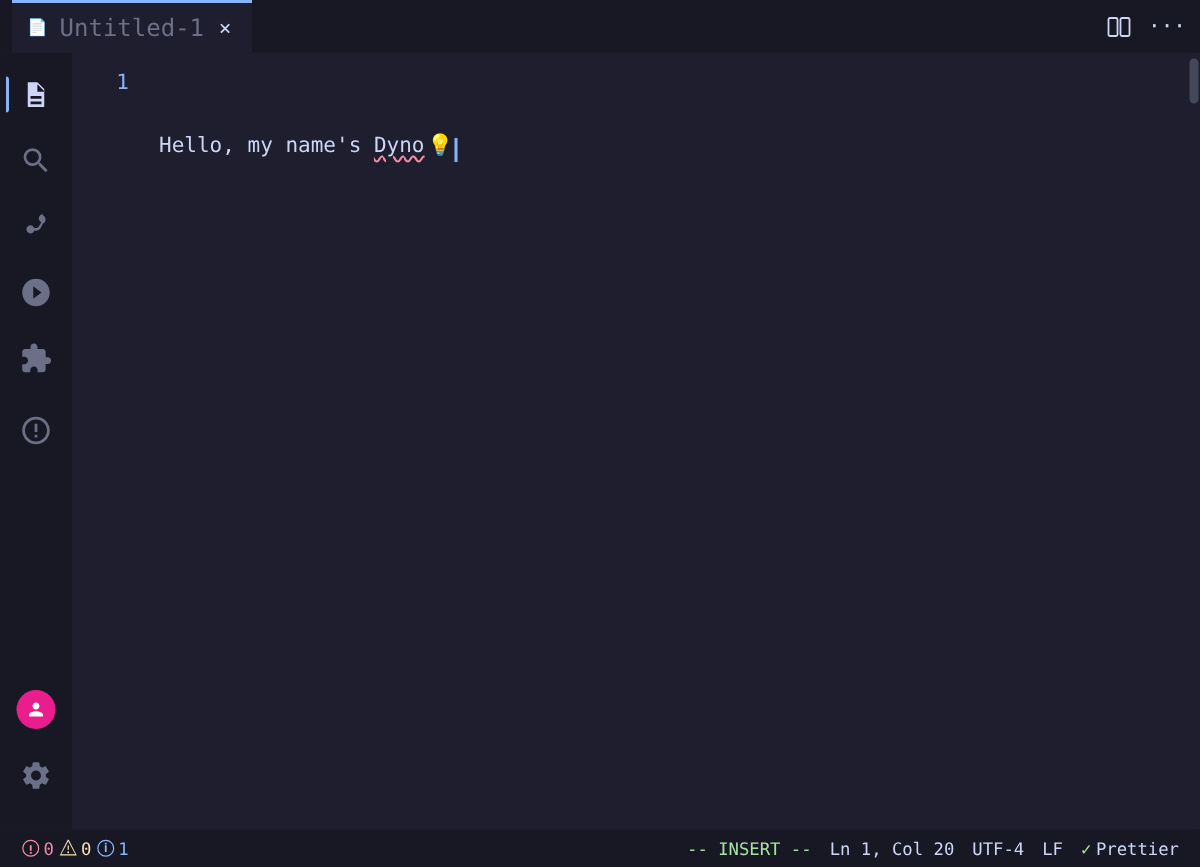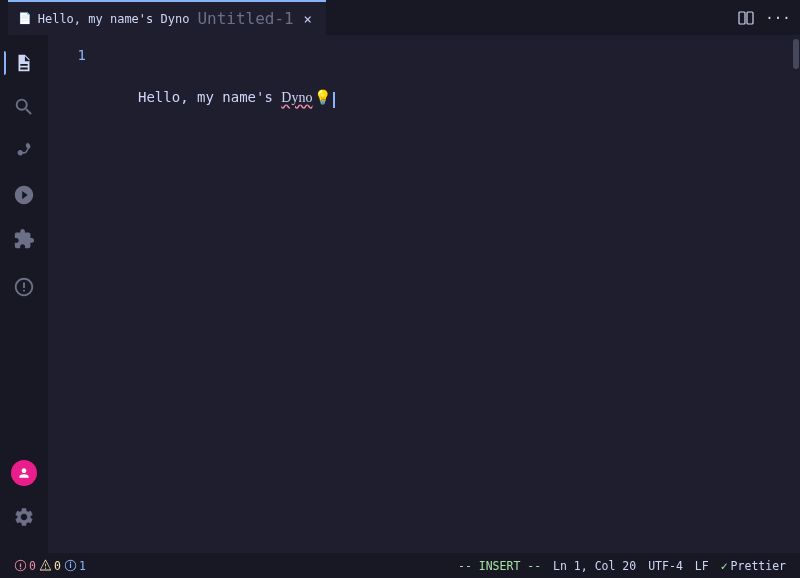--- a/index.html
+++ b/index.html
@@ -167,38 +167,36 @@
       color: #cdd6f4;
       font-size: 14px;
       line-height: 21px;
       position: relative;
       white-space: pre;
     }
     .code-line {
       display: flex;
       align-items: flex-end;
       position: relative;
-      margin-left: 32px;
     }
     .cursor {
       display: inline-block;
       width: 2px;
       height: 16px;
       background: #89b4fa;
       vertical-align: middle;
       animation: blink 1s step-end infinite;
       margin-left: 1px;
     }
     @keyframes blink {
       50% { opacity: 0; }
     }
     .squiggly {
       text-decoration: underline wavy #f38ba8;
       text-underline-offset: 2px;
-      font-family: Liberation Serif, serif;
     }
     .lightbulb {
       font-size: 14px;
       margin-left: 2px;
     }
     
     .editor-scrollbar {
       width: 10px;
       background: #1e1e2e;
       position: relative;
@@ -265,21 +263,20 @@
     .check-icon {
       color: #a6e3a1;
     }
   </style>
 </head>
 <body>
 
 <div class="title-bar">
   <div class="tab-item active">
     <span class="tab-icon">📄</span>
-    <span>Hello, my name's Dyno</span>
     <span style="color:#6c7086; font-size:16px; margin-left:2px;">Untitled-1</span>
     <span class="tab-close">×</span>
   </div>
   <div class="title-bar-actions">
     <div class="title-bar-btn">
       <svg width="16" height="16" viewBox="0 0 16 16" fill="none">
         <rect x="1" y="2" width="6" height="12" rx="1" stroke="#cdd6f4" stroke-width="1.2" fill="none"></rect>
         <rect x="9" y="2" width="6" height="12" rx="1" stroke="#cdd6f4" stroke-width="1.2" fill="none"></rect>
       </svg>
     </div>

